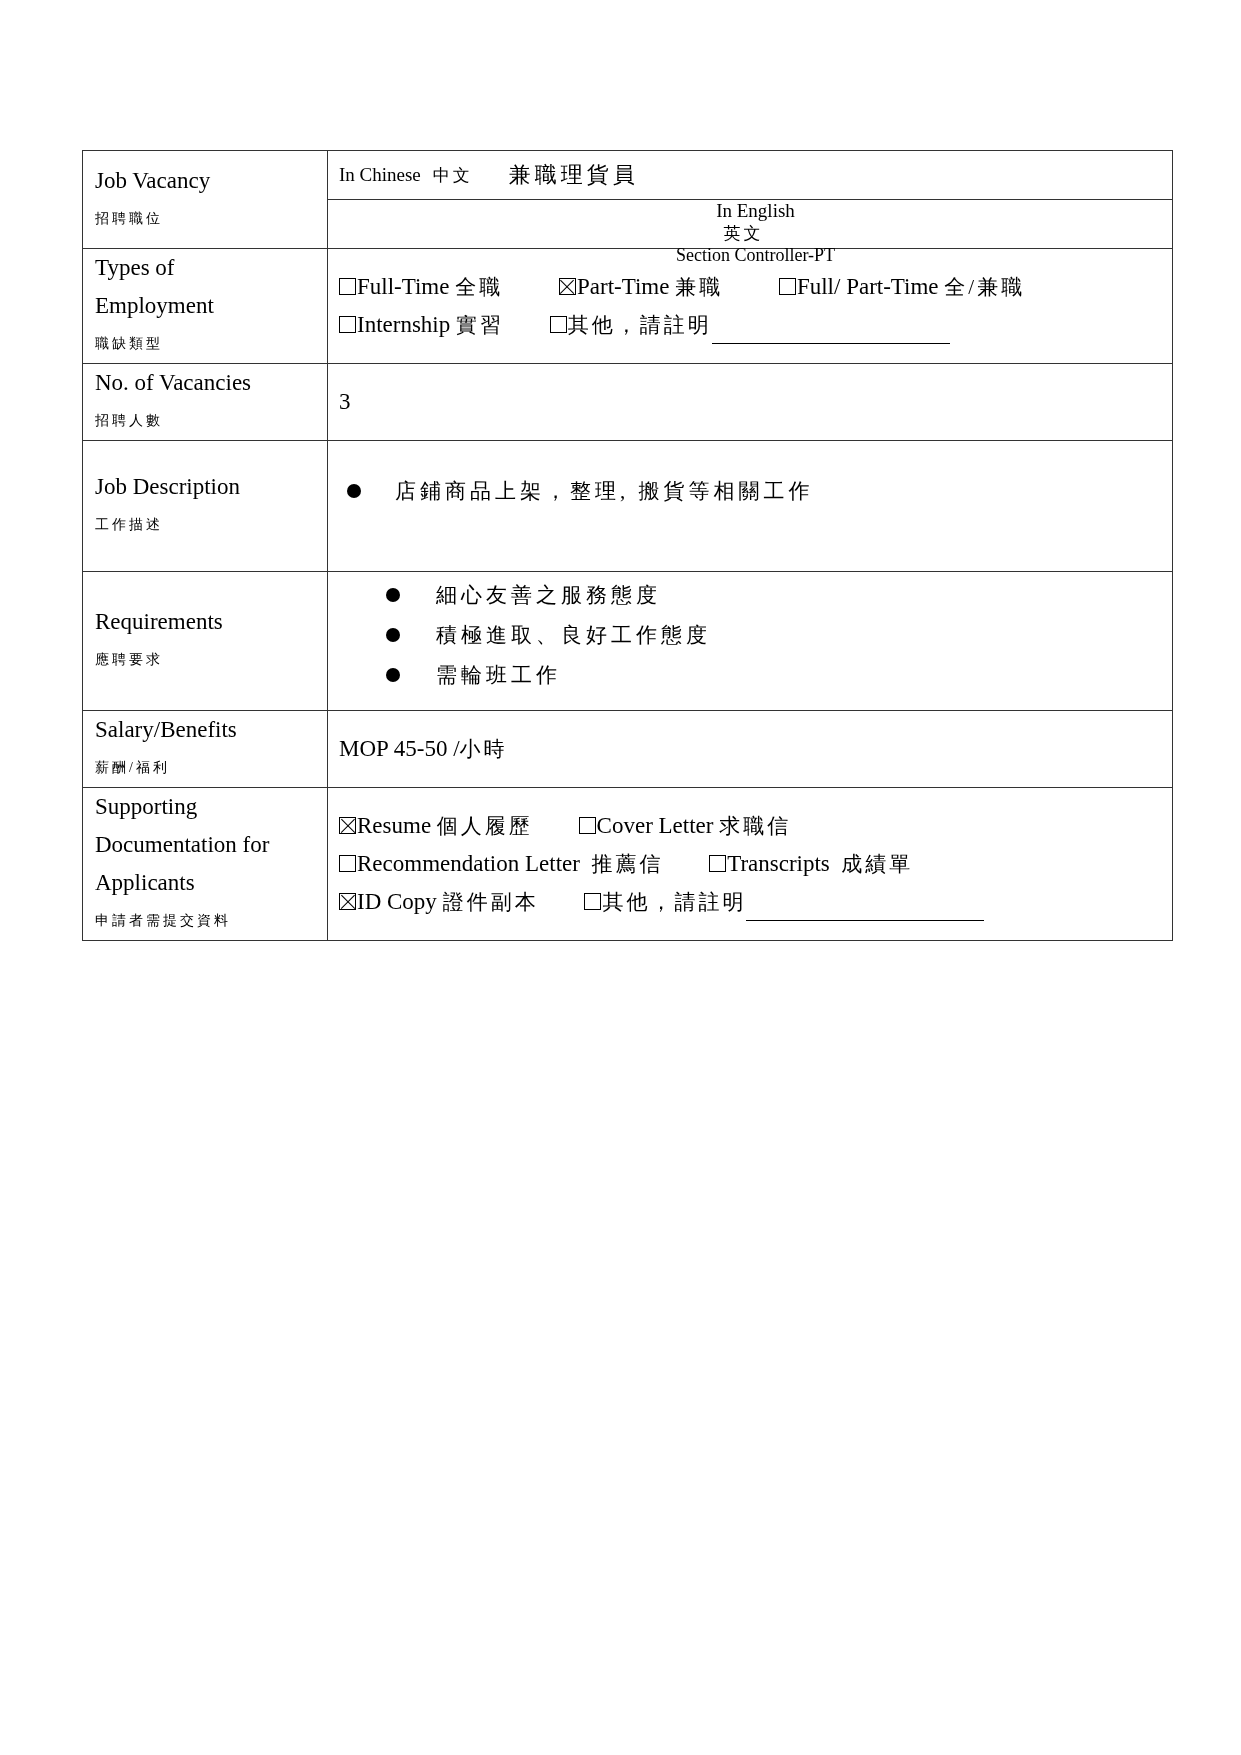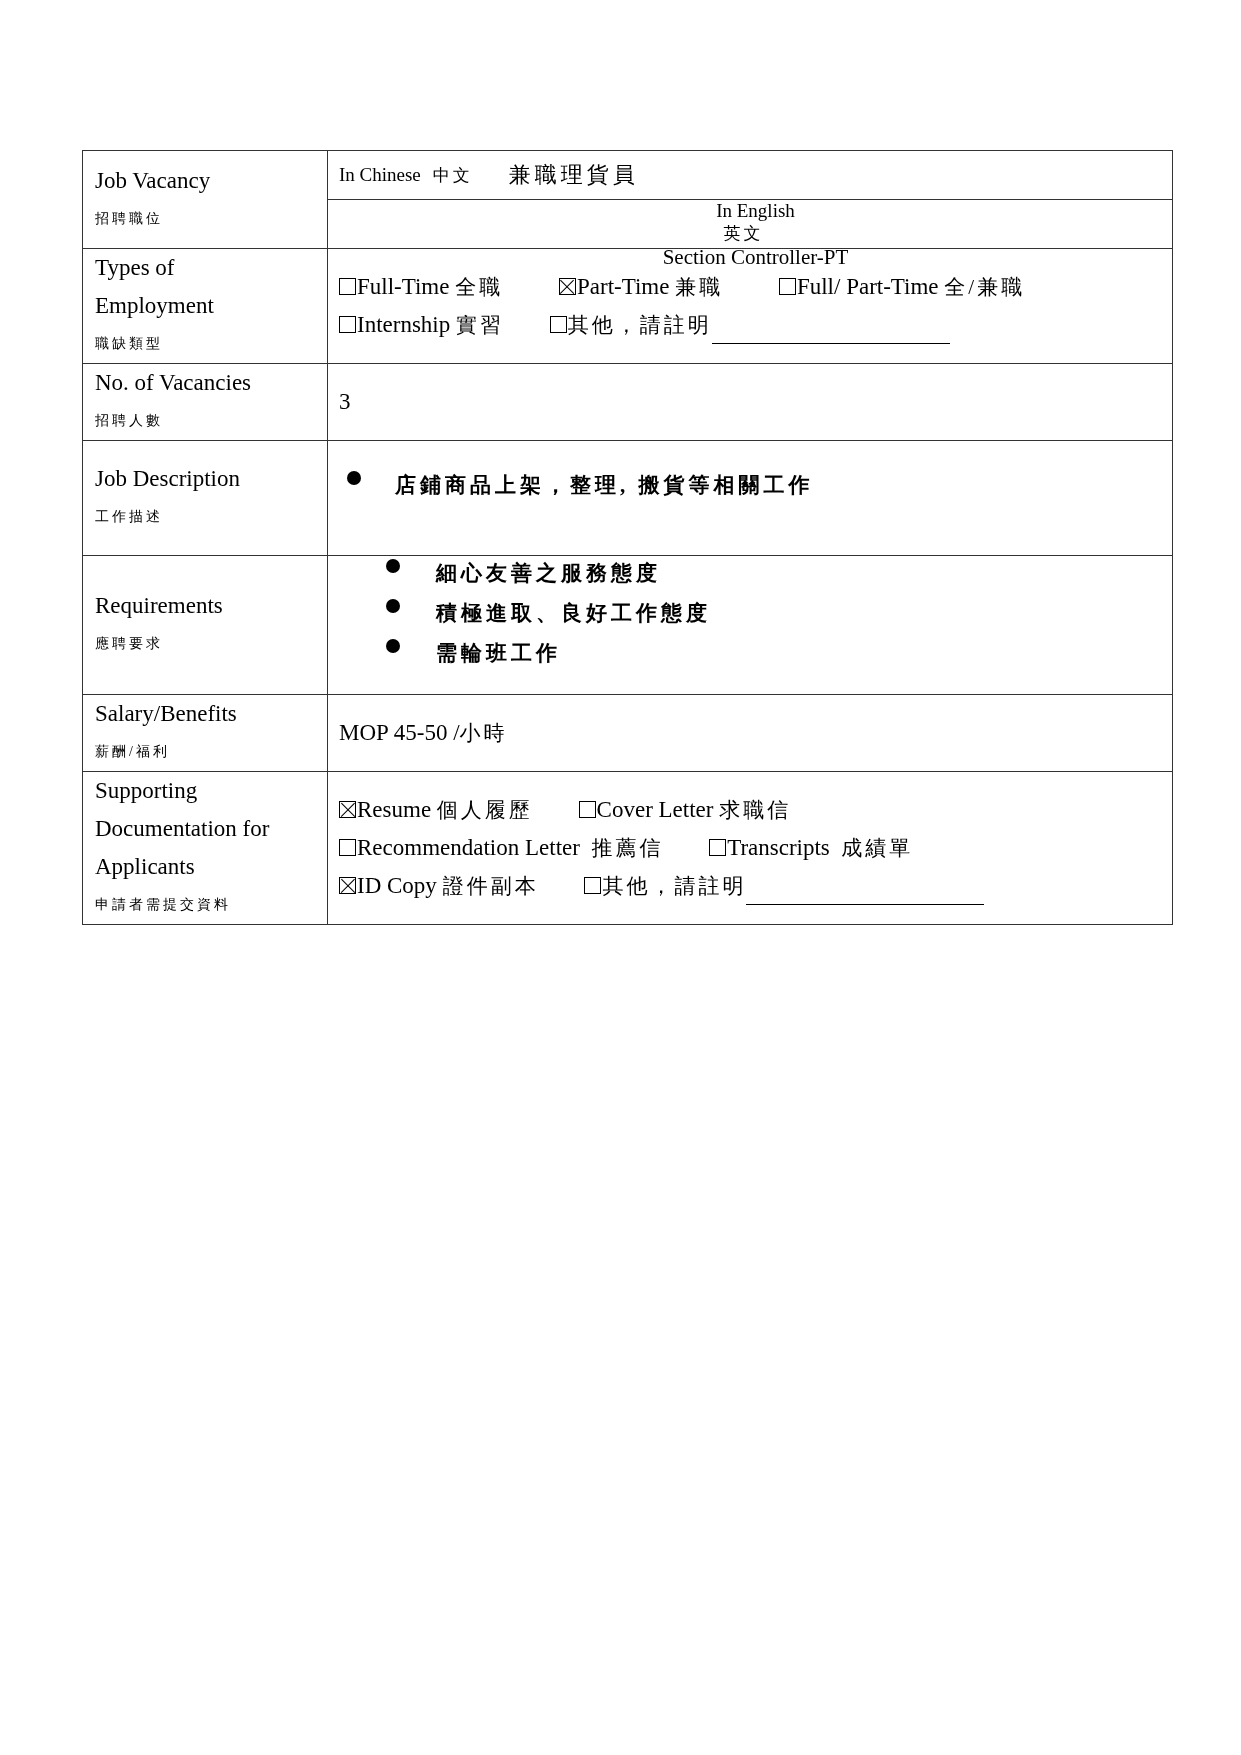--- a/index.html
+++ b/index.html
@@ -25,34 +25,34 @@
     width: 232px;
     padding-left: 12px !important;
     font-size: 23px;
     line-height: 38px;
   }
   td.label .zh { font-size: 14px; letter-spacing: 3px; }
   td.content { padding-left: 11px !important; font-size: 23px; }
   .sub { height: 48px; display: flex; align-items: center; font-size: 19px; padding-left: 11px; }
   .sub + .sub { border-top: 1.5px solid #333; flex-direction: column; }
   .sub .small-zh { font-size: 17px; margin-left: 12px; margin-right: 36px; letter-spacing: 3px; }
-  .sub .val { font-size: 21px; }
+  .sub .val { font-size: 18px; }
   .sub .val.zh { letter-spacing: 4px; font-size: 22px; }
   .line { line-height: 38px; white-space: nowrap; }
   .opt { display: inline-block; margin-right: 48px; }
   .opt .zh { letter-spacing: 3px; font-size: 21px; }
   .box { display: inline-block; width: 17px; height: 17px; border: 1.5px solid #000; box-sizing: border-box; vertical-align: -1px; position: relative; margin-right: 1px; }
   .box.checked::before, .box.checked::after {
     content: ""; position: absolute; left: 50%; top: 50%; width: 19px; height: 1.3px; background: #000;
   }
   .box.checked::before { transform: translate(-50%, -50%) rotate(45deg); }
   .box.checked::after { transform: translate(-50%, -50%) rotate(-45deg); }
   .blank { display: inline-block; width: 238px; border-bottom: 1.5px solid #000; height: 24px; vertical-align: bottom; }
   .bullet-list { list-style: none; margin: 0; padding: 0; }
-  .bullet-list li { display: flex; align-items: flex-start; height: 40px; font-weight: bold; }
+  .bullet-list li { display: flex; align-items: center; height: 40px; }
   .dot { display: inline-block; width: 14px; height: 14px; border-radius: 50%; background: #000; }
   .zh-text { letter-spacing: 4px; font-size: 21px; }
   .desc li .dot { margin-left: 8px; margin-right: 34px; }
   .reqs li .dot { margin-left: 47px; margin-right: 36px; }
 </style>
 </head>
 <body>
 
 <div class="page">
 <table class="form">
@@ -99,21 +99,21 @@
   <tr style="height:76px">
     <td class="label">
       <div>No. of Vacancies</div>
       <div class="zh">招聘人數</div>
     </td>
     <td class="content">
       <span>3</span>
     </td>
   </tr>
 
-  <tr style="height:115px">
+  <tr style="height:131px">
     <td class="label">
       <div>Job Description</div>
       <div class="zh">工作描述</div>
     </td>
     <td class="content" style="vertical-align:top; padding-top:30px">
       <ul class="bullet-list desc">
         <li>
                 <span class="dot"></span>
                 <span class="zh-text">店鋪商品上架，整理, 搬貨等相關工作</span>
               </li>

